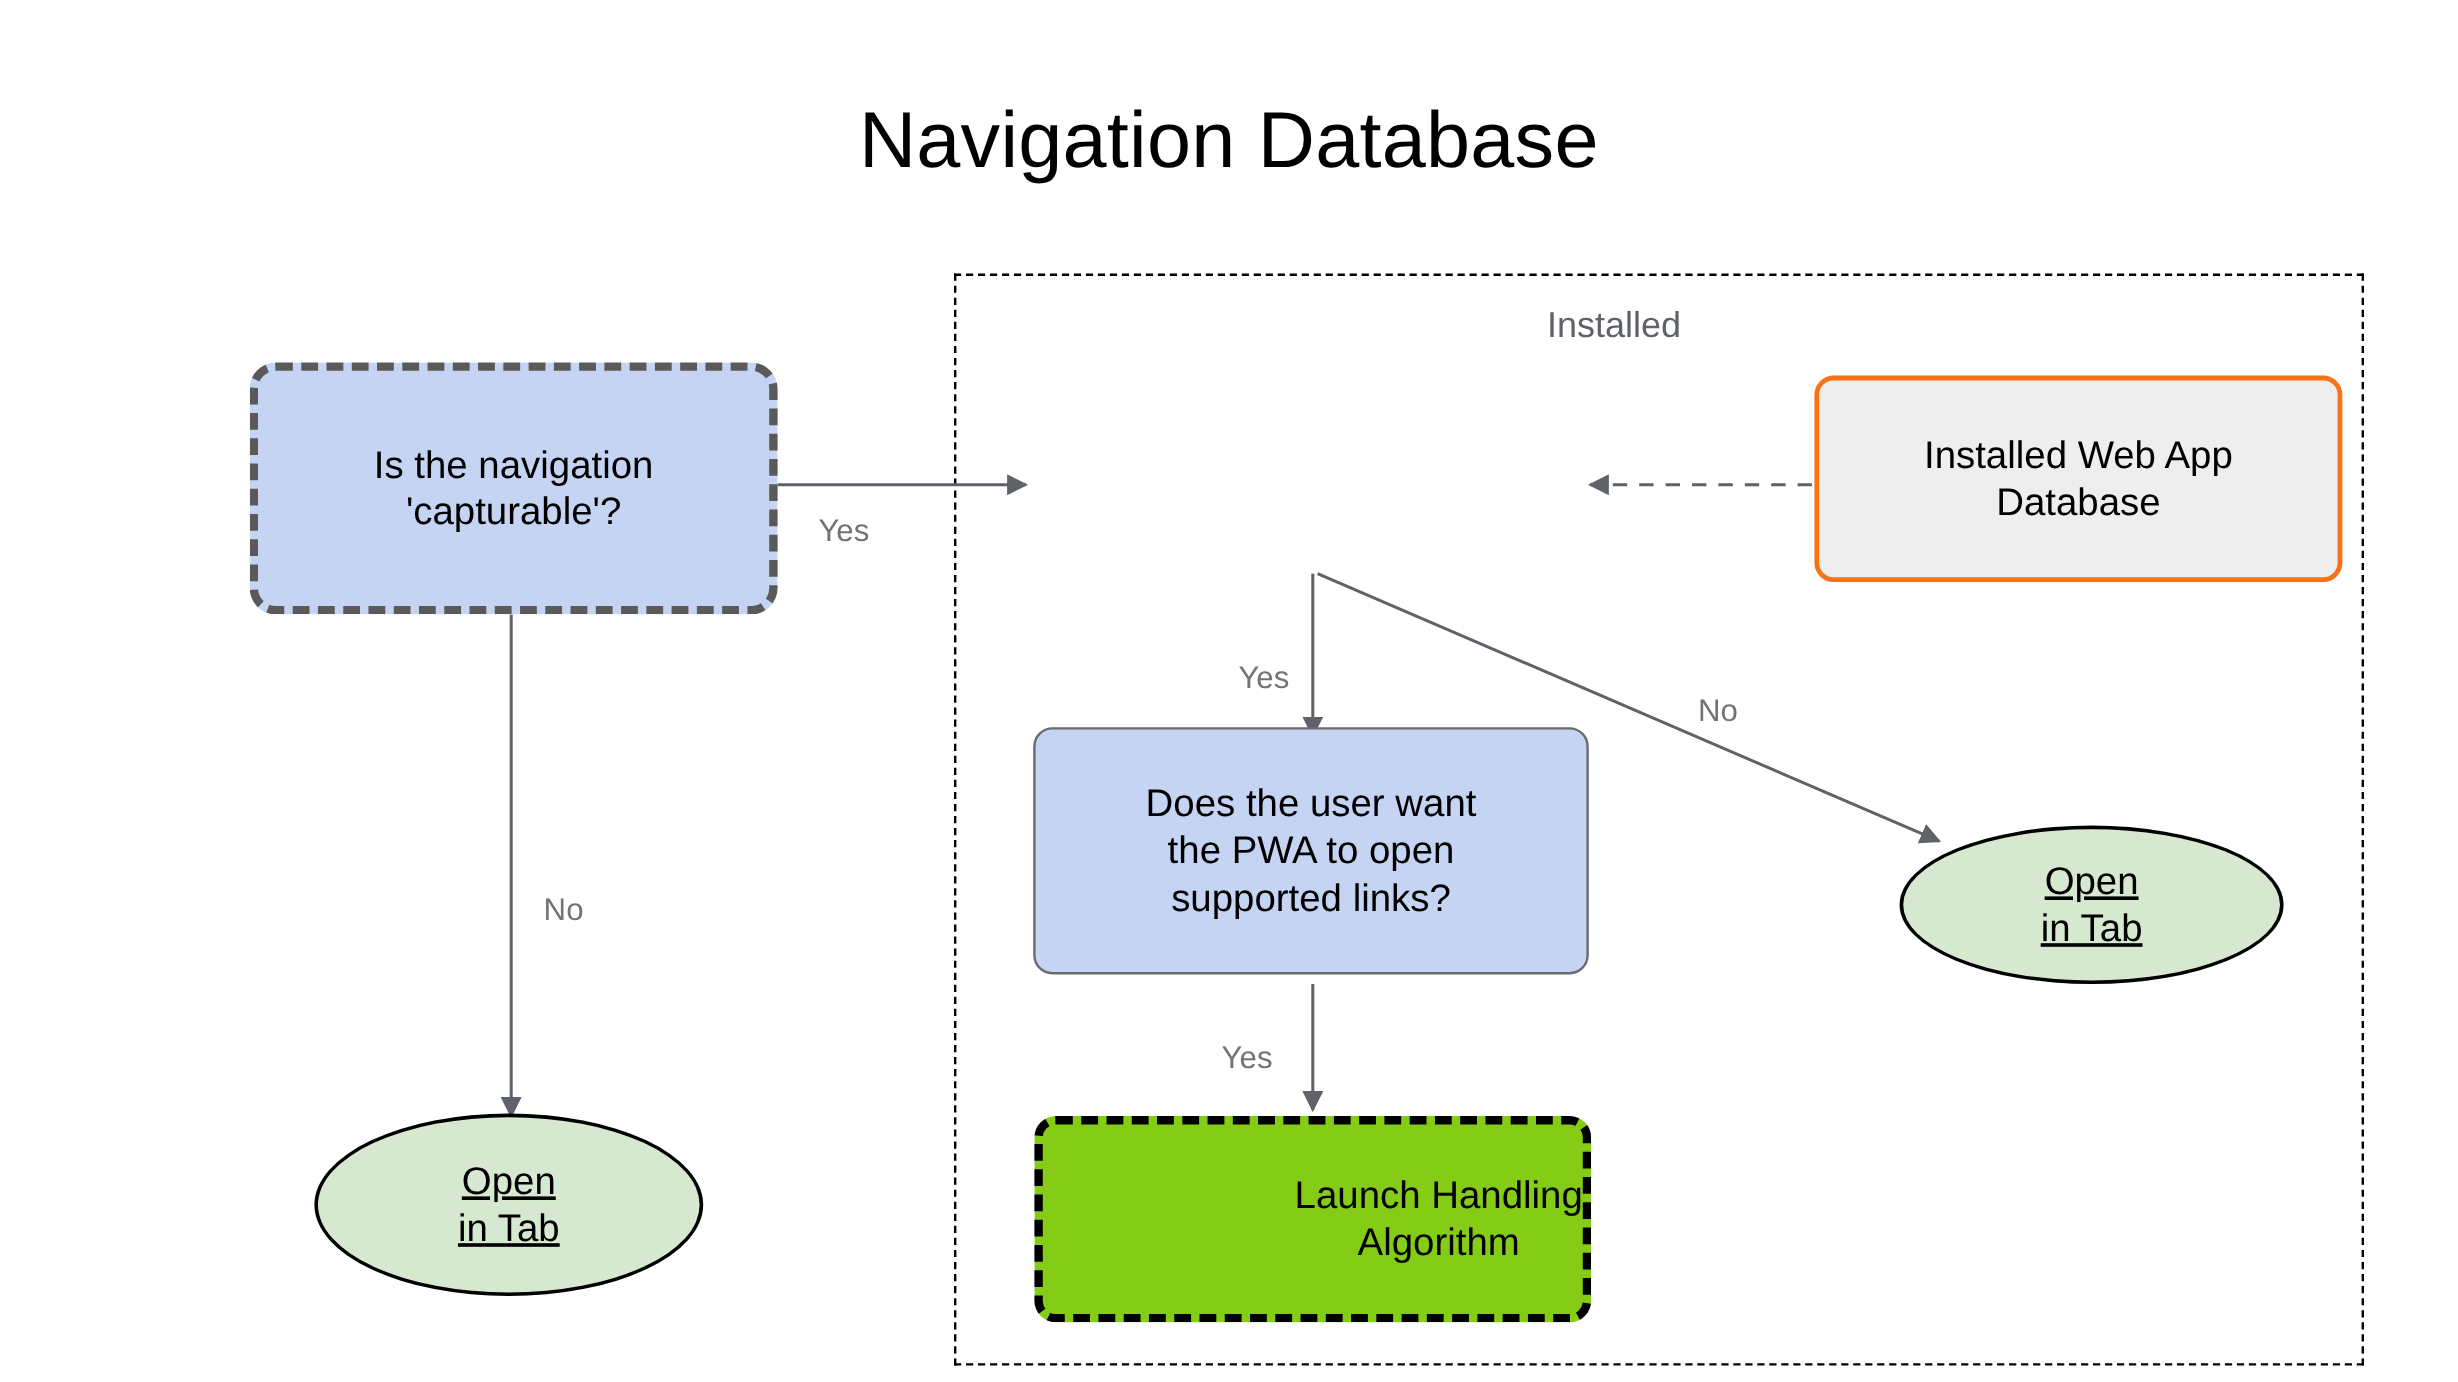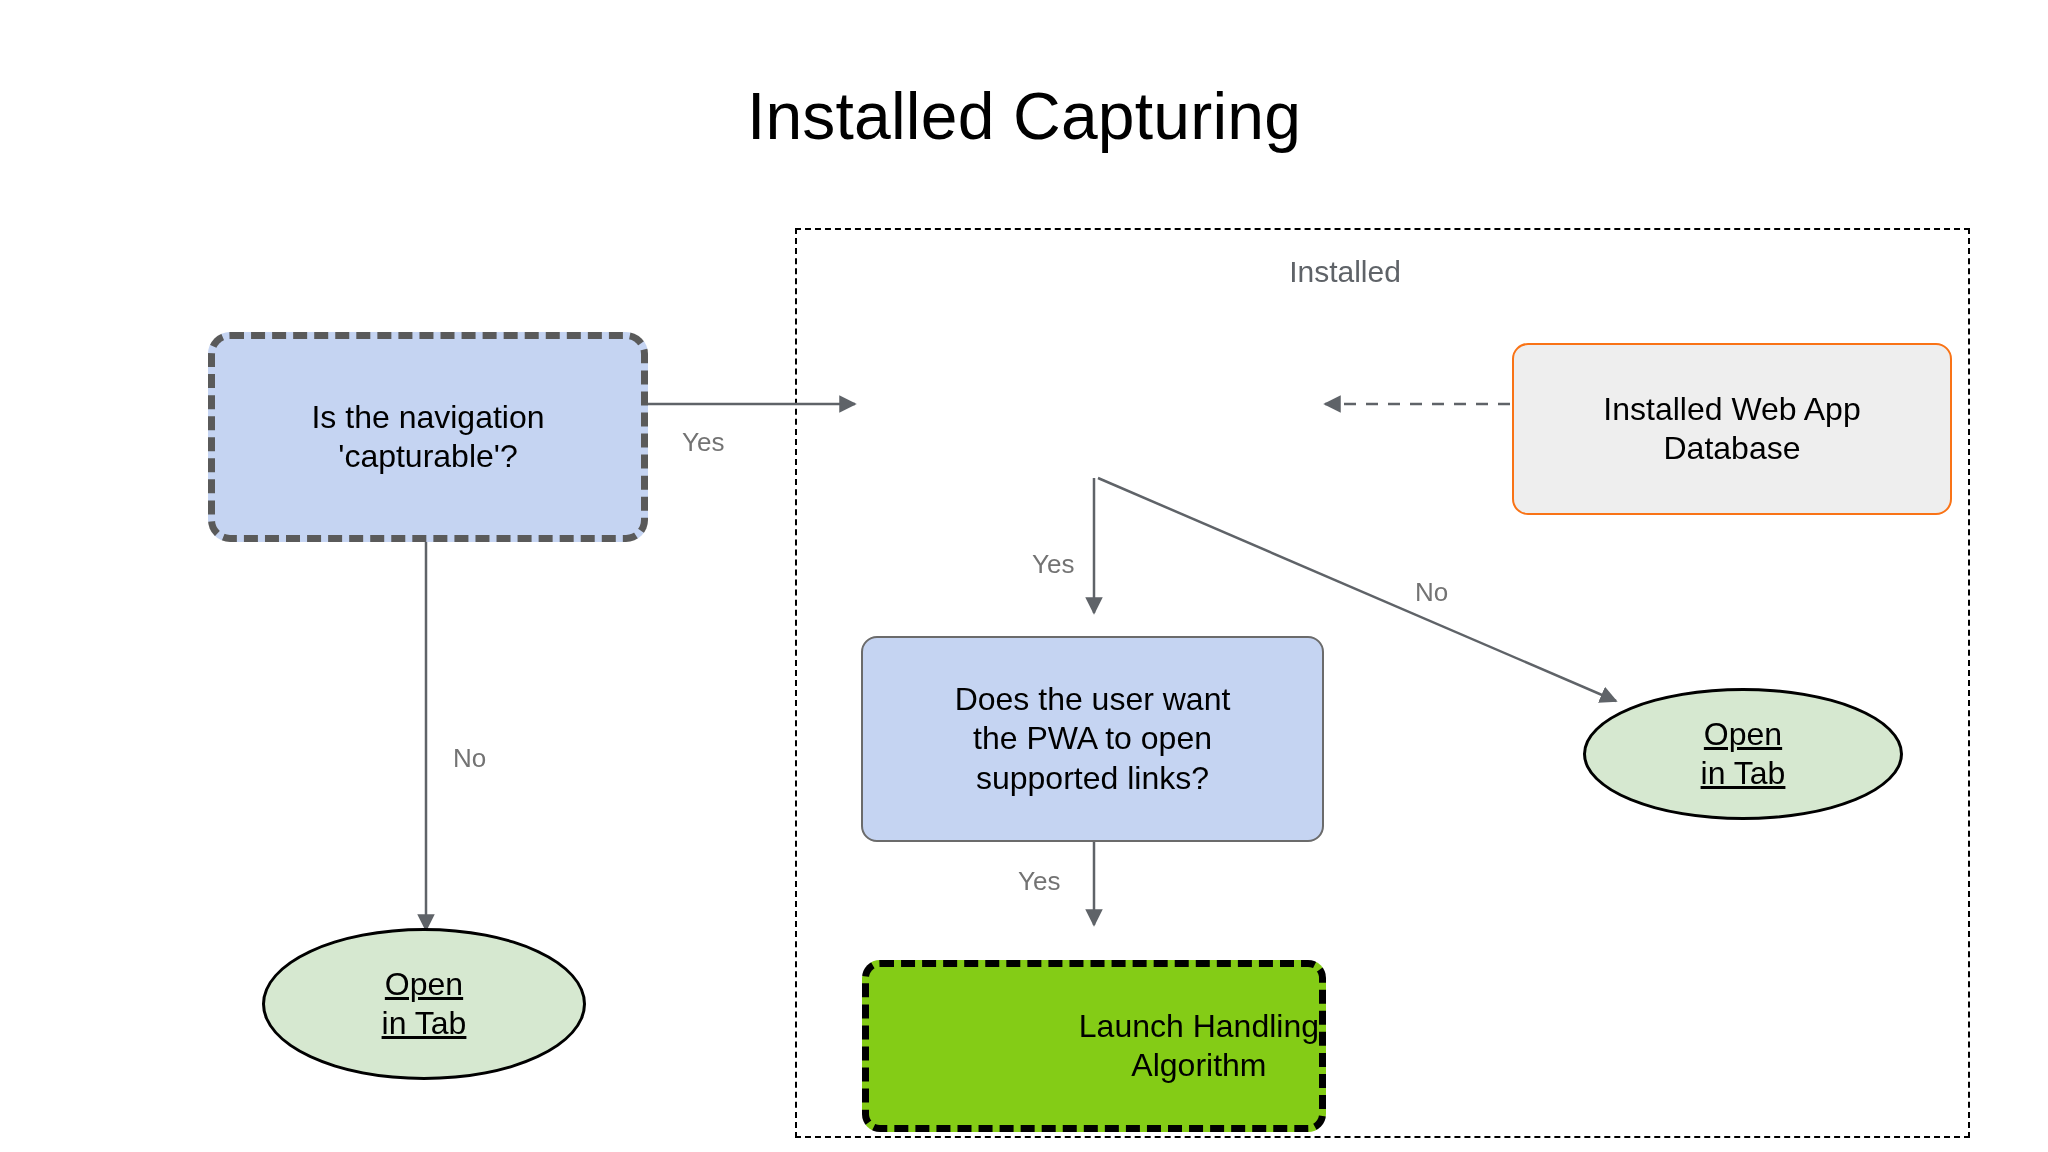--- a/index.html
+++ b/index.html
@@ -53,35 +53,34 @@
     align-items: center;
     justify-content: center;
     text-align: center;
     color: #000000;
     font-size: 32px;
     line-height: 1.22;
     white-space: pre-line;
   }
   .node.rect {
     border-radius: 16px;
-    margin-top: 30px;
   }
   .node.blue {
     background: #c5d4f2;
   }
   .node.blue-solid {
     border: 2px solid #6b6b6b;
   }
   .node.blue-dashed {
     border: 7px dashed #5a5a5a;
     border-radius: 22px;
   }
   .node.gray {
     background: #eeeeee;
-    border: 2px solid #f97316;
+    border: 4px solid #f97316;
   }
   .node.pink-dashed {
     background: #84cc16;
     border: 7px dashed #000000;
     border-radius: 18px;
     justify-content: flex-end;
   }
   .node.ellipse {
     background: #d6e8d0;
     border: 3px solid #000000;
@@ -93,21 +92,21 @@
     font-size: 26px;
     color: #737373;
     white-space: nowrap;
   }
 </style>
 </head>
 <body>
 
 <div id="canvas">
 
-  <div class="title">Installed Capturing</div>
+  <div class="title">Navigation Database</div>
 
   <div class="group-box" style="left:795px; top:228px; width:1175px; height:910px;"></div>
   <div class="group-label" style="left:1195px; top:255px; width:300px;">Installed</div>
 
   <svg id="edges" viewBox="0 0 2048 1152">
     <defs>
       <marker id="arrow-solid" viewBox="0 0 10 10" refX="9" refY="5" markerWidth="7" markerHeight="7" orient="auto-start-reverse">
         <path d="M 0 0 L 10 5 L 0 10 z" fill="#5f6368"></path>
       </marker>
       <marker id="arrow-dashed" viewBox="0 0 10 10" refX="9" refY="5" markerWidth="7" markerHeight="7" orient="auto-start-reverse">

